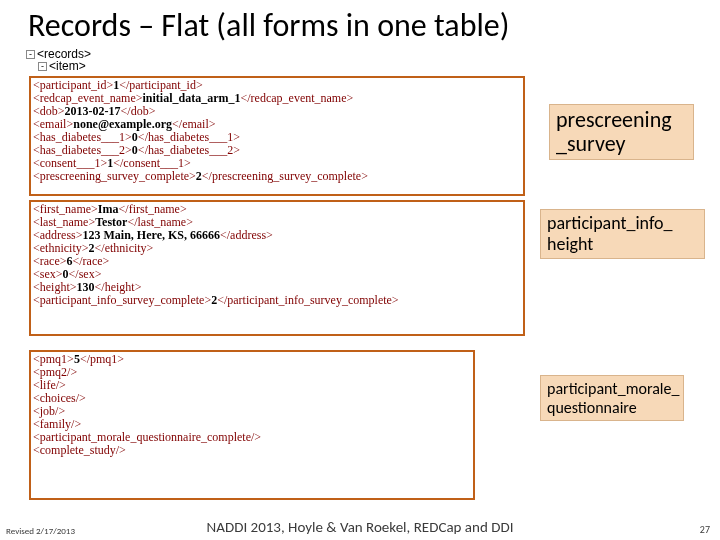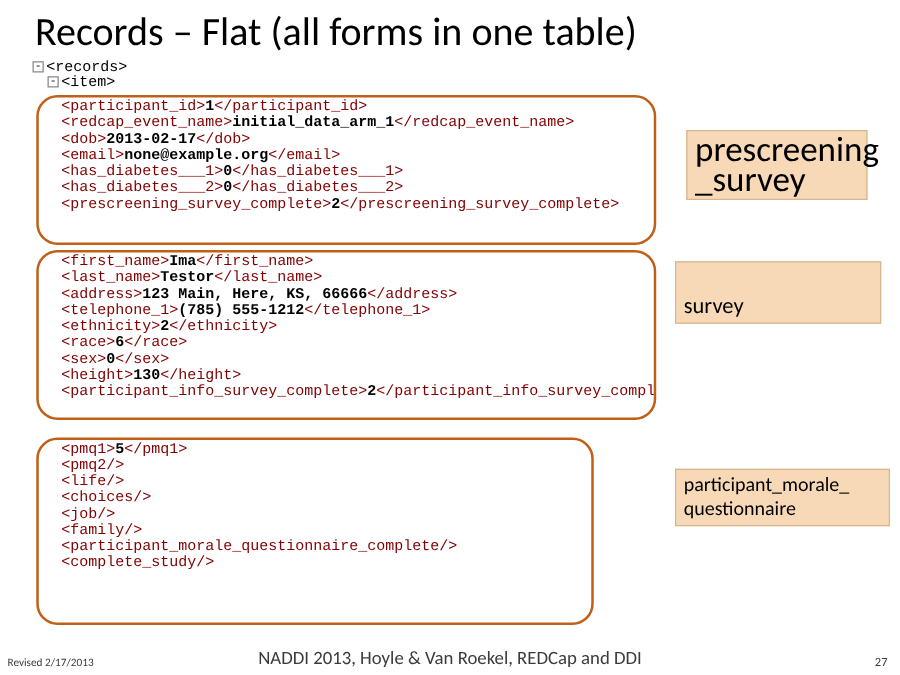--- a/index.html
+++ b/index.html
@@ -1,31 +1,31 @@
 <!DOCTYPE html>
 <html><head>
 <meta charset="utf-8">
 <style>
   *{box-sizing:border-box;margin:0;padding:0}
   body{width:720px;height:540px;background:#fff;font-family:"Segoe UI",Calibri,Arial,sans-serif;position:relative;overflow:hidden}
   .title{font-size:32px;color:#000;padding:6px 0 4px 28px}
   .xml-area{position:absolute;left:26px;top:48px;width:496px;height:456px;background:#fff}
-  .root{font-family:Liberation Mono, monospace;font-size:12px;line-height:12px;color:#800000;padding-left:0}
+  .root{font-family:Liberation Sans, sans-serif;font-size:12px;line-height:12px;color:#800000;padding-left:0}
   .root .rl{white-space:pre;color:#000}
   .minus{display:inline-block;width:9px;height:9px;border:1px solid #888;line-height:7px;font-size:9px;text-align:center;margin-right:2px;vertical-align:middle}
-  .box{position:absolute;border:2px solid #c06018;border-radius:17px;background:rgba(0,0,0,0);font-family:Liberation Mono, monospace;font-size:12px;line-height:13px;color:#800000;padding:1px 18px;white-space:nowrap;overflow:hidden}
+  .box{position:absolute;border:2px solid #c06018;border-radius:0;background:rgba(0,0,0,0);font-family:Liberation Serif, serif;font-size:12px;line-height:13px;color:#800000;padding:1px 2px;white-space:nowrap;overflow:hidden}
   .box span.t{color:#800000}
   .box span.v{color:#000;font-weight:bold}
   #box1{left:29px;top:76px;width:496px;height:120px}
   #box2{left:29px;top:200px;width:496px;height:136px}
   #box3{left:29px;top:350px;width:446px;height:150px}
   .label{position:absolute;background:#f7d9b8;border:1px solid #d9b48c;padding:3px 6px;color:#000;font-family:Calibri,Arial,sans-serif}
-  #lab1{left:549px;top:104px;width:145px;font-size:28px;line-height:24px}
+  #lab1{left:549px;top:104px;width:145px;font-size:22px;line-height:24px}
   #lab2{left:540px;top:209px;width:165px;font-size:18px;line-height:21px}
-  #lab3{left:540px;top:375px;width:172px;font-size:16px;line-height:19px}
+  #lab3{left:540px;top:375px;width:144px;font-size:16px;line-height:19px}
   .footer-left{position:absolute;left:6px;bottom:4px;font-size:9px;color:#3b3b3b}
   .footer-center{position:absolute;left:0;right:0;bottom:4px;text-align:center;font-size:15px;color:#3b3b3b}
   .footer-right{position:absolute;right:10px;bottom:4px;font-size:10px;color:#3b3b3b}
   .pad{display:inline-block}
 </style>
 </head>
 <body>
 
 <div class="title">Records – Flat (all forms in one table)</div>
 
@@ -36,28 +36,28 @@
   </div>
 </div>
 
 <div id="box1" class="box">
   <div><span class="t">&lt;participant_id&gt;</span><span class="v">1</span><span class="t">&lt;/participant_id&gt;</span></div>
   <div><span class="t">&lt;redcap_event_name&gt;</span><span class="v">initial_data_arm_1</span><span class="t">&lt;/redcap_event_name&gt;</span></div>
   <div><span class="t">&lt;dob&gt;</span><span class="v">2013-02-17</span><span class="t">&lt;/dob&gt;</span></div>
   <div><span class="t">&lt;email&gt;</span><span class="v">none@example.org</span><span class="t">&lt;/email&gt;</span></div>
   <div><span class="t">&lt;has_diabetes___1&gt;</span><span class="v">0</span><span class="t">&lt;/has_diabetes___1&gt;</span></div>
   <div><span class="t">&lt;has_diabetes___2&gt;</span><span class="v">0</span><span class="t">&lt;/has_diabetes___2&gt;</span></div>
+  <div><span class="t">&lt;consent___1&gt;</span><span class="v">1</span><span class="t">&lt;/consent___1&gt;</span></div>
   <div><span class="t">&lt;prescreening_survey_complete&gt;</span><span class="v">2</span><span class="t">&lt;/prescreening_survey_complete&gt;</span></div>
 </div>
 
 <div id="box2" class="box">
   <div><span class="t">&lt;first_name&gt;</span><span class="v">Ima</span><span class="t">&lt;/first_name&gt;</span></div>
   <div><span class="t">&lt;last_name&gt;</span><span class="v">Testor</span><span class="t">&lt;/last_name&gt;</span></div>
   <div><span class="t">&lt;address&gt;</span><span class="v">123 Main, Here, KS, 66666</span><span class="t">&lt;/address&gt;</span></div>
-  <div><span class="t">&lt;telephone_1&gt;</span><span class="v">(785) 555-1212</span><span class="t">&lt;/telephone_1&gt;</span></div>
   <div><span class="t">&lt;ethnicity&gt;</span><span class="v">2</span><span class="t">&lt;/ethnicity&gt;</span></div>
   <div><span class="t">&lt;race&gt;</span><span class="v">6</span><span class="t">&lt;/race&gt;</span></div>
   <div><span class="t">&lt;sex&gt;</span><span class="v">0</span><span class="t">&lt;/sex&gt;</span></div>
   <div><span class="t">&lt;height&gt;</span><span class="v">130</span><span class="t">&lt;/height&gt;</span></div>
   <div><span class="t">&lt;participant_info_survey_complete&gt;</span><span class="v">2</span><span class="t">&lt;/participant_info_survey_complete&gt;</span></div>
 </div>
 
 <div id="box3" class="box">
   <div><span class="t">&lt;pmq1&gt;</span><span class="v">5</span><span class="t">&lt;/pmq1&gt;</span></div>
   <div><span class="t">&lt;pmq2/&gt;</span></div>
@@ -67,22 +67,22 @@
   <div><span class="t">&lt;family/&gt;</span></div>
   <div><span class="t">&lt;participant_morale_questionnaire_complete/&gt;</span></div>
   <div><span class="t">&lt;complete_study/&gt;</span></div>
 </div>
 
 <div id="lab1" class="label">
   <span>prescreening</span><br>
   <span>_survey</span>
 </div>
 <div id="lab2" class="label">
-  <br>
-  <span>survey</span>
+  <span>participant_info_</span><br>
+  <span>height</span>
 </div>
 <div id="lab3" class="label">
   <span>participant_morale_</span><br>
   <span>questionnaire</span>
 </div>
 
 <div class="footer-left">Revised 2/17/2013</div>
 <div class="footer-center">NADDI 2013, Hoyle &amp; Van Roekel, REDCap and DDI</div>
 <div class="footer-right">27</div>
 

